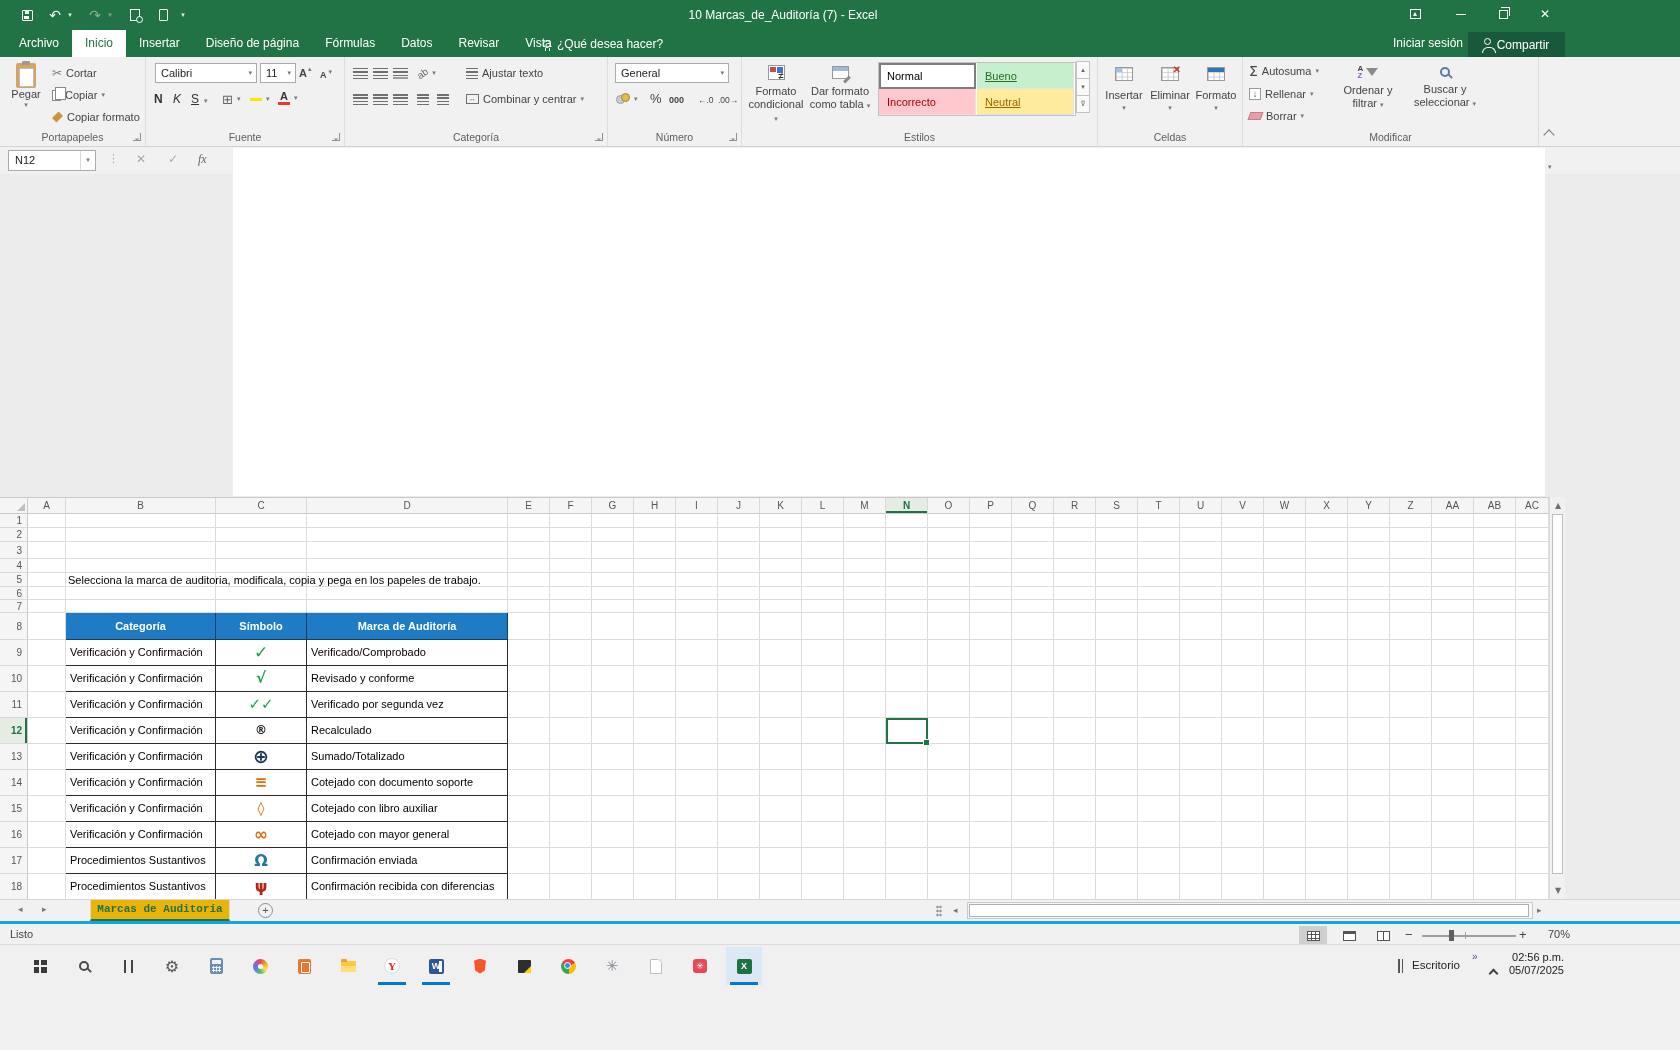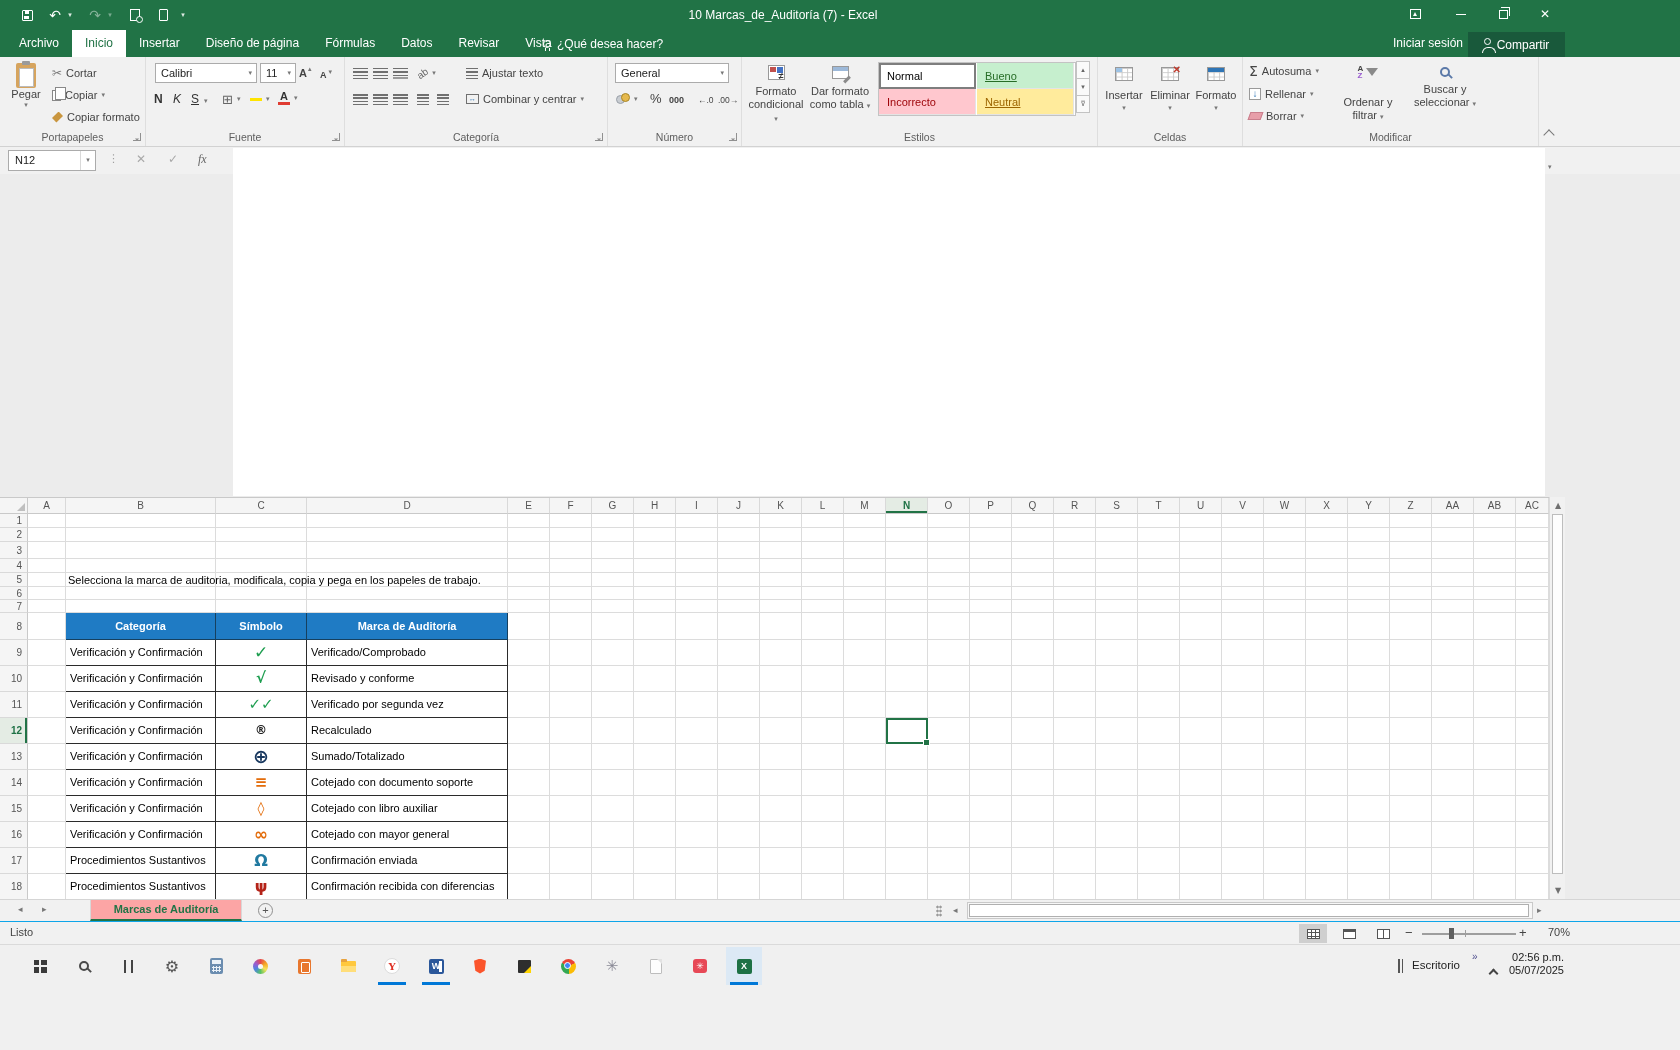--- a/index.html
+++ b/index.html
@@ -116,29 +116,29 @@
   .tdata{background:#fff;font-size:11px;color:#000;border-right:1px solid #2B2B2B;border-bottom:1px solid #2B2B2B;}
   .tsym{text-align:center;font-family:"DejaVu Sans",sans-serif;font-weight:bold;}
   .active-cell{border:2px solid #217346;z-index:4;}
   .active-cell::after{content:"";position:absolute;right:-4px;bottom:-4px;width:5px;height:5px;background:#217346;border:1px solid #fff;}
   #vscroll{position:absolute;left:1549px;top:497px;width:16px;height:402px;background:#F1F1F1;border-left:1px solid #DCDCDC;}
   .scr-arrow{color:#707070;font-size:8px;font-family:"DejaVu Sans",sans-serif;text-align:center;width:16px;position:absolute;}
   #vthumb{position:absolute;left:2px;top:17px;width:11px;height:360px;background:#FDFDFD;border:1px solid #BDBDBD;}
 
   
   #sheetbar{position:absolute;left:0;top:899px;width:1680px;height:22px;background:#F1F1F1;border-top:1px solid #D5D5D5;font-size:11px;}
-  #sheettab{position:absolute;left:90px;top:0;width:152px;height:21px;background:#fca5a5;border-left:1px solid #D8D8D8;border-right:1px solid #D8D8D8;border-bottom:2px solid #217346;color:#217346;font-weight:bold;text-align:center;line-height:19px;}
+  #sheettab{position:absolute;left:90px;top:0;width:140px;height:21px;background:#eab308;border-left:1px solid #D8D8D8;border-right:1px solid #D8D8D8;border-bottom:2px solid #217346;color:#217346;font-weight:bold;text-align:center;line-height:19px;font-family:Liberation Mono, monospace;}
   #addsheet{position:absolute;left:258px;top:3px;width:15px;height:15px;border:1px solid #909090;border-radius:50%;color:#555;font-size:11px;line-height:13px;text-align:center;}
   .tabnav{position:absolute;top:4px;color:#777;font-size:9px;font-family:"DejaVu Sans",sans-serif;}
   #tabdots{position:absolute;left:936px;top:5px;width:6px;height:12px;background-image:radial-gradient(#999 1px,transparent 1.2px);background-size:3px 4px;}
   #hscroll-track{position:absolute;left:967px;top:2px;width:566px;height:17px;border:1px solid #C9C9C9;background:#F7F7F7;}
   #hscroll-thumb{position:absolute;left:1px;top:1px;width:560px;height:13px;background:#fff;border:1px solid #B0B0B0;}
 
   
-  #statusbar{position:absolute;left:0;top:921px;width:1680px;height:23px;background:#F1F1F1;border-top:1px solid #0ea5e9;font-size:11px;color:#444;}
+  #statusbar{position:absolute;left:0;top:921px;width:1680px;height:23px;background:#F1F1F1;border-top:3px solid #0ea5e9;font-size:11px;color:#444;}
   .vb{position:absolute;top:2px;width:28px;height:19px;display:flex;align-items:center;justify-content:center;}
   .vb.active{background:#CFCFCF;}
   .vi{width:13px;height:10px;border:1px solid #555;background:#fff;}
   .vi.grid{background:linear-gradient(#555 1px,transparent 1px) 0 2px/100% 4px,linear-gradient(90deg,#555 1px,transparent 1px) 3px 0/4px 100%,#fff;}
   .vi.layout{box-shadow:inset 0 2px 0 #555;}
   .vi.break{background:linear-gradient(90deg,transparent 0 5px,#555 5px 6px,transparent 6px) 0 0/13px 2px repeat-y,#fff;}
   #zoomtrack{position:absolute;left:1422px;top:11px;width:94px;height:2px;background:#9E9E9E;}
   #zoomnotch{position:absolute;left:1465px;top:8px;width:1px;height:7px;background:#9E9E9E;}
   #zoomthumb{position:absolute;left:1449px;top:6px;width:5px;height:11px;background:#5F5F5F;}
 
@@ -456,21 +456,21 @@
           <span class="cr">▾</span>
         </div>
       <div class="bigbtn" style="left:94px;width:62px;">
         <span style="display:flex;align-items:center;margin-top:6px;">
             <span class="sorty">
               <span>A</span>
               <span style="color:#9A5CD0;">Z</span>
             </span>
             <span class="funnel"></span>
           </span>
-        <span class="blabel" style="margin-top:17px;">Ordenar y</span>
+        <span class="blabel" style="margin-top:5px;">Ordenar y</span>
         <span class="blabel"><span>filtrar</span> <span class="cr">▾</span></span>
       </div>
       <div class="bigbtn" style="left:162px;width:80px;">
         <span class="magblue" style="margin-top:8px;"></span>
         <span class="blabel" style="margin-top:6px;">Buscar y</span>
         <span class="blabel"><span>seleccionar</span> <span class="cr">▾</span></span>
       </div>
       <div class="glabel">Modificar</div>
     </div>
 

